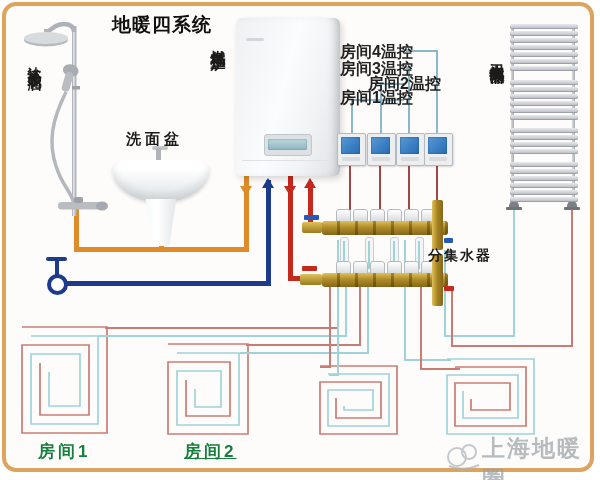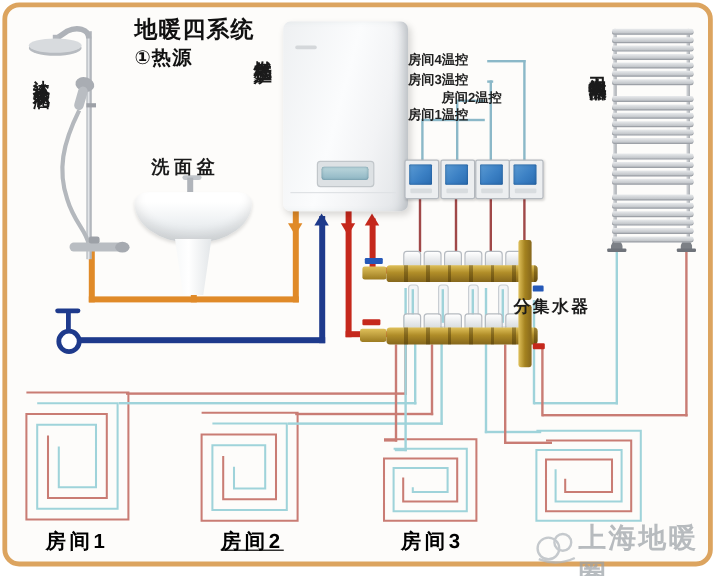--- a/index.html
+++ b/index.html
@@ -5,22 +5,22 @@
   html,body{margin:0;padding:0;background:#fff;}
   body{font-family:"Liberation Sans","DejaVu Sans",sans-serif;}
   .stage{position:relative;width:600px;height:480px;background:#fff;overflow:hidden;}
   .frame{position:absolute;left:2px;top:2px;right:6px;bottom:8px;border:4px solid #dca45f;border-radius:14px;background:#fdfcfa;}
   
   .lbl{position:absolute;color:#1b1b1b;font-weight:bold;white-space:nowrap;z-index:22;}
   .vlabel{writing-mode:vertical-rl;text-orientation:upright;}
   .title-block{position:absolute;left:112px;top:12px;z-index:22;color:#111;}
   .title-block .tb-title{font-size:19px;font-weight:bold;letter-spacing:1px;}
   .title-block .tb-item{font-size:16px;font-weight:bold;line-height:22px;letter-spacing:1px;}
-  .tlabel{position:absolute;left:340px;font-size:11px;font-weight:bold;color:#222;z-index:22;letter-spacing:0px;}
-  .room-label{position:absolute;top:440px;font-size:17px;font-weight:bold;letter-spacing:3px;color:#000000;z-index:22;}
+  .tlabel{position:absolute;left:340px;font-size:16px;font-weight:bold;color:#222;z-index:22;letter-spacing:0px;}
+  .room-label{position:absolute;top:440px;font-size:17px;font-weight:bold;letter-spacing:3px;color:#15803d;z-index:22;}
   .watermark-text{position:absolute;left:482px;top:433px;font-size:23px;letter-spacing:2px;color:#9aa0a6;opacity:.7;z-index:40;font-weight:bold;}
   .watermark-logo{position:absolute;left:442px;top:436px;z-index:40;opacity:.7;}
   
   .pp{position:absolute;z-index:5;}
   .pp-o{background:#e08a28;}
   .pp-b{background:#1e3a8c;}
   .pp-r{background:#c5281c;}
   .pp-s{background:#c97c74;z-index:4;}
   .pp-c{background:#9fd3da;z-index:4;}
   .pp-m{background:#a04848;z-index:6;}
@@ -82,37 +82,35 @@
   .shower{position:absolute;left:16px;top:20px;z-index:10;}
 </style>
 </head>
 <body>
 
 <div class="stage">
   <div class="frame"></div>
 
   <div class="title-block">
     <div class="tb-title">地暖四系统</div>
-    <div class="tb-item">①热源</div>
   </div>
 
   <div class="lbl vlabel" style="left:26px;top:56px;font-size:14px;letter-spacing:2px;">沐浴热水花洒</div>
   <div class="lbl" style="left:126px;top:130px;font-size:15px;letter-spacing:4px;">洗面盆</div>
   <div class="lbl vlabel" style="left:208px;top:38px;font-size:15px;letter-spacing:1px;">燃气壁挂炉</div>
   <div class="lbl vlabel" style="left:487px;top:52px;font-size:15px;letter-spacing:1px;">卫生间散热器</div>
   <div class="lbl" style="left:428px;top:247px;font-size:14px;letter-spacing:2px;">分集水器</div>
 
   <div class="tlabel" style="top:42px;">房间4温控</div>
   <div class="tlabel" style="top:59px;">房间3温控</div>
   <div class="tlabel" style="top:74px;margin-left:28px;">房间2温控</div>
   <div class="tlabel" style="top:88px;">房间1温控</div>
 
   <div class="room-label" style="left:38px;">房间1</div>
   <div class="room-label" style="left:184px;text-decoration:underline;">房间2</div>
-  <div class="room-label" style="left:334px;">房间3</div>
 
   <svg class="shower" width="104" height="200" viewBox="0 0 104 200">
     <rect x="56" y="6" width="4.5" height="190" fill="#b2b6bc"></rect>
     <rect x="57" y="6" width="1.6" height="190" fill="#e2e5e8"></rect>
     <path d="M58 12 C58 4 48 2 40 6 L31 12" stroke="#aeb2b8" stroke-width="4.5" fill="none"></path>
     <rect x="28" y="9" width="5" height="8" fill="#b2b6bc"></rect>
     <ellipse cx="30" cy="20" rx="22" ry="6.5" fill="#b7bbc0"></ellipse>
     <ellipse cx="30" cy="18" rx="22" ry="6" fill="#d8dbde"></ellipse>
     <g transform="rotate(16 52 60)">
       <ellipse cx="52" cy="50" rx="8" ry="6" fill="#a9adb3"></ellipse>

